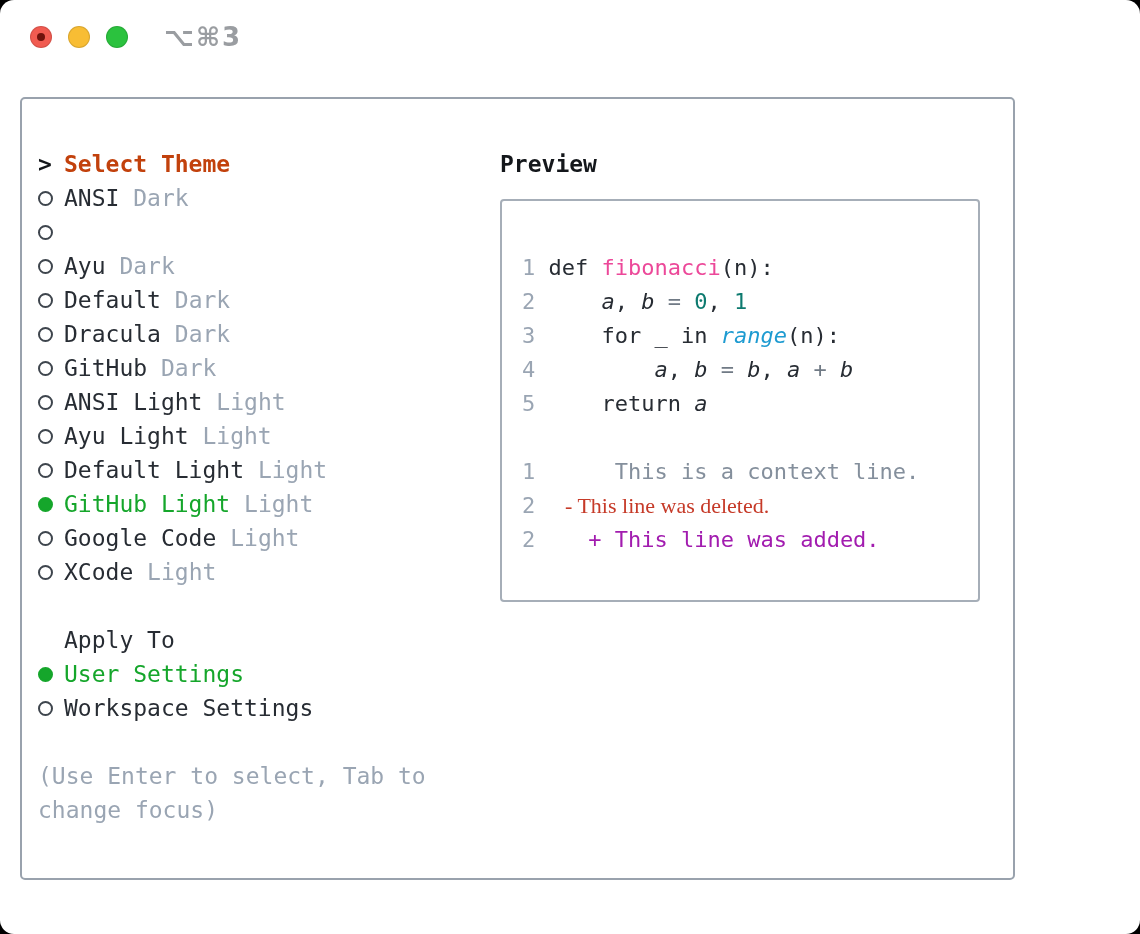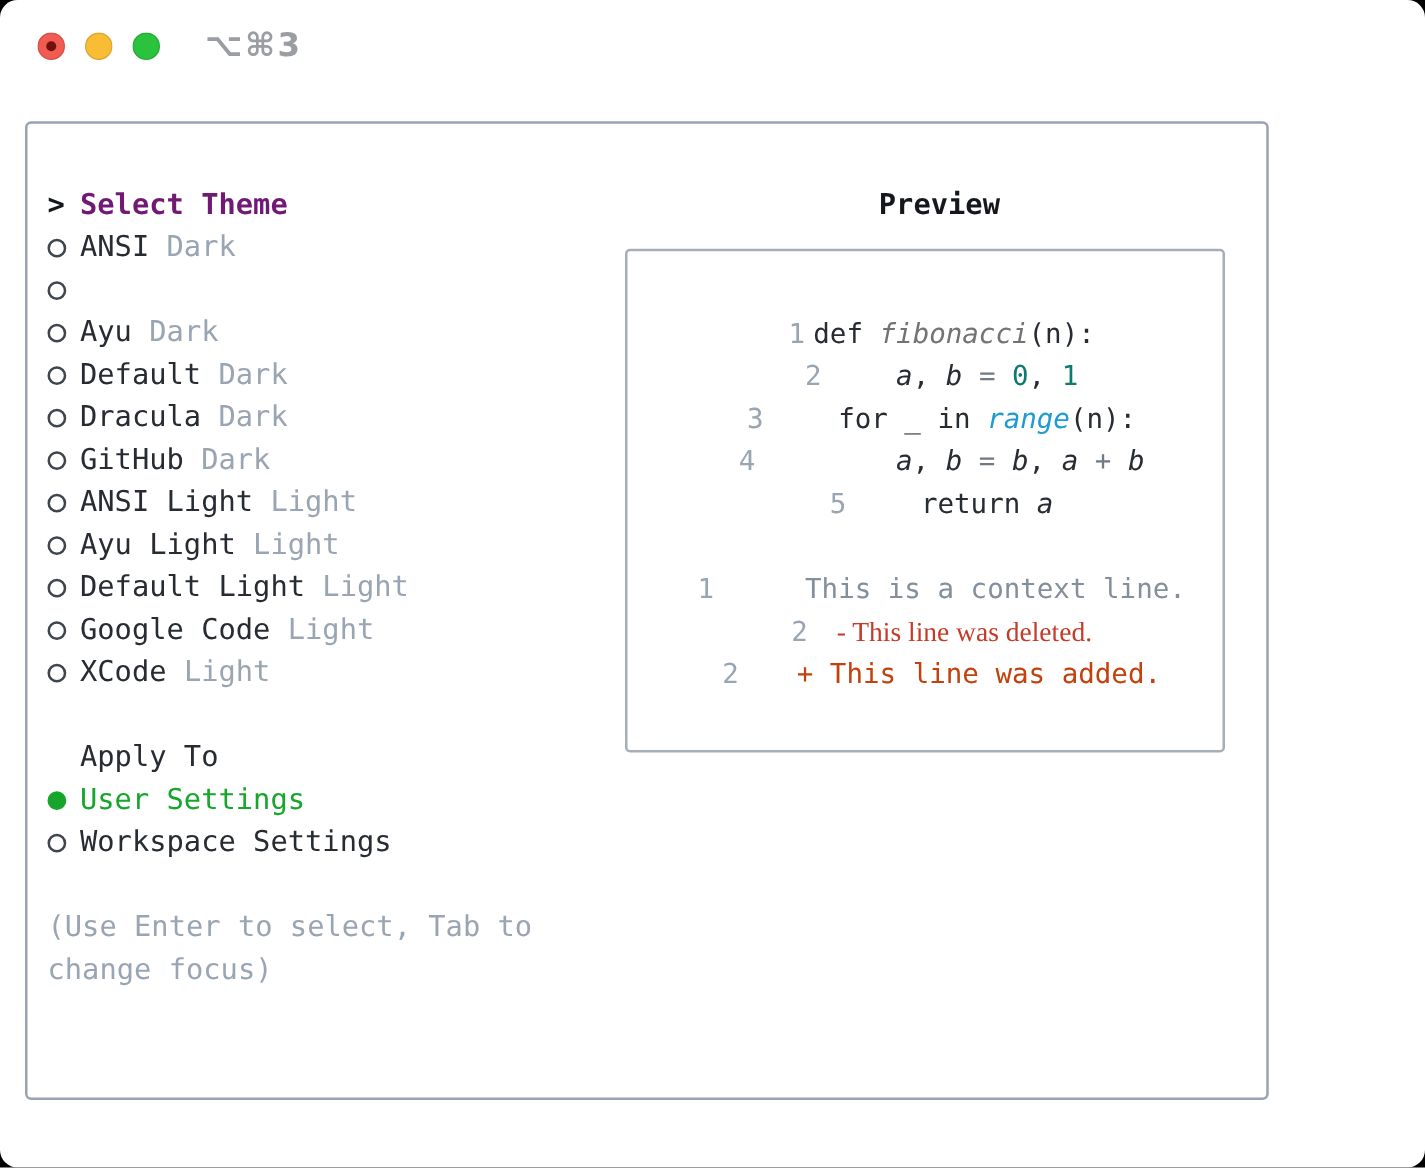--- a/index.html
+++ b/index.html
@@ -20,51 +20,51 @@
   .light-max { background:#2bc23e; }
   .shortcut { font-family:"DejaVu Sans", sans-serif; font-weight:bold;
               font-size:26px; color:#9a9da1; margin-left:20px; letter-spacing:2px; }
   
   .main-box {
     position:absolute; left:20px; top:97px; width:995px; height:783px;
     border:2px solid #99a2ad; border-radius:5px;
     display:flex; padding:48px 10px 0 16px;
   }
   .left-col { width:462px; flex:none; font-size:23px; line-height:34px; }
-  .right-col { flex:1; font-size:23px; line-height:34px;text-align:center; }
+  .right-col { flex:1; font-size:23px; line-height:34px; }
   .row { display:flex; white-space:pre; height:34px; align-items:center; }
   .bullet-col { width:26px; flex:none; display:flex; align-items:center; }
   .prompt { font-weight:bold; color:#14171b; }
-  .title { font-weight:bold; color:#701a75; }
+  .title { font-weight:bold; color:#c2410c; }
   .circle { width:15px; height:15px; border:2px solid #3e454d; border-radius:50%; }
   .row.selected .circle { background:#15a62b; border-color:#15a62b; }
   .row.selected .label-main { color:#15a62b; }
   .label { white-space:pre; }
   .tag { color:#9aa5b3; }
   .apply-header { margin-top:34px;align-items:center; }
   .hint { margin-top:34px; width:412px; color:#9aa5b3; white-space:normal;
           line-height:34px; }
   
   .preview-title { font-weight:bold; color:#14171b; height:34px; }
   .preview-box {
     margin-top:18px; width:480px; height:403px;
     border:2px solid #a6aeb8; border-radius:4px;
     padding:50px 0 0 20px; font-size:22px; overflow:hidden;
   }
   .code-line { white-space:pre; line-height:34px; height:34px; }
   .spacer { height:34px; }
   .ln { display:inline-block; width:2ch; color:#9aa5b3; }
-  .fn  { color:#737373; font-style:italic; }
+  .fn  { color:#ec4899; }
   .v   { font-style:italic; }
   .num { color:#0d7a6f; }
   .bi  { color:#1e9bd1; font-style:italic; }
   .op  { color:#707a85; }
   .ctx { color:#848f9c; }
   .del { color:#c63a28;font-family:Liberation Serif, serif; }
-  .add { color:#c2410c; }
+  .add { color:#a21caf; }
 </style>
 </head>
 <body>
 
 <div class="window">
 
   <div class="titlebar">
     <span class="light light-close">
         <span class="dot"></span>
       </span>
@@ -110,20 +110,24 @@
         <span class="label"><span class="label-main">ANSI Light</span><span> </span><span class="tag">Light</span></span>
       </div>
       <div class="row">
         <span class="bullet-col"><span class="circle"></span></span>
         <span class="label"><span class="label-main">Ayu Light</span><span> </span><span class="tag">Light</span></span>
       </div>
       <div class="row">
         <span class="bullet-col"><span class="circle"></span></span>
         <span class="label"><span class="label-main">Default Light</span><span> </span><span class="tag">Light</span></span>
       </div>
+      <div class="row selected">
+        <span class="bullet-col"><span class="circle"></span></span>
+        <span class="label"><span class="label-main">GitHub Light</span><span> </span><span class="tag">Light</span></span>
+      </div>
       <div class="row">
         <span class="bullet-col"><span class="circle"></span></span>
         <span class="label"><span class="label-main">Google Code</span><span> </span><span class="tag">Light</span></span>
       </div>
       <div class="row">
         <span class="bullet-col"><span class="circle"></span></span>
         <span class="label"><span class="label-main">XCode</span><span> </span><span class="tag">Light</span></span>
       </div>
 
       <div class="row apply-header">

